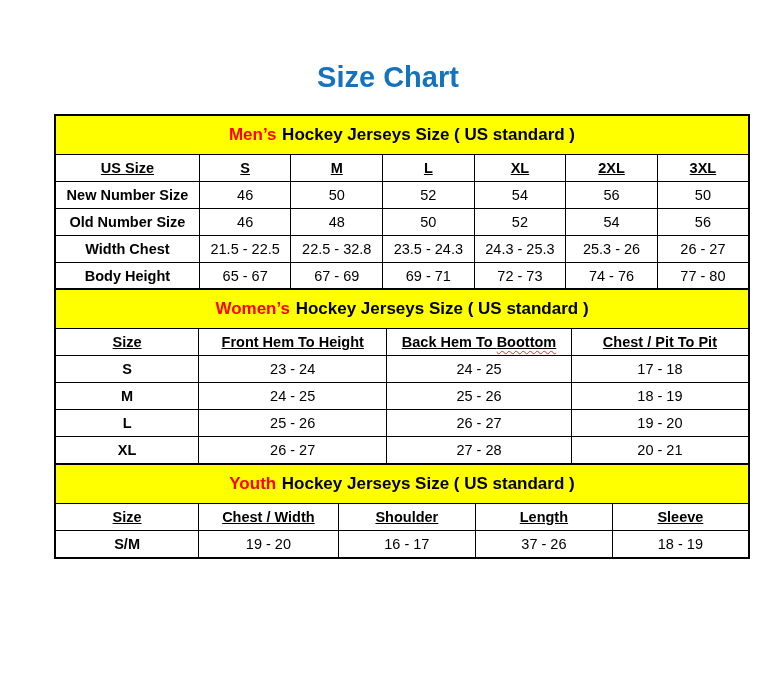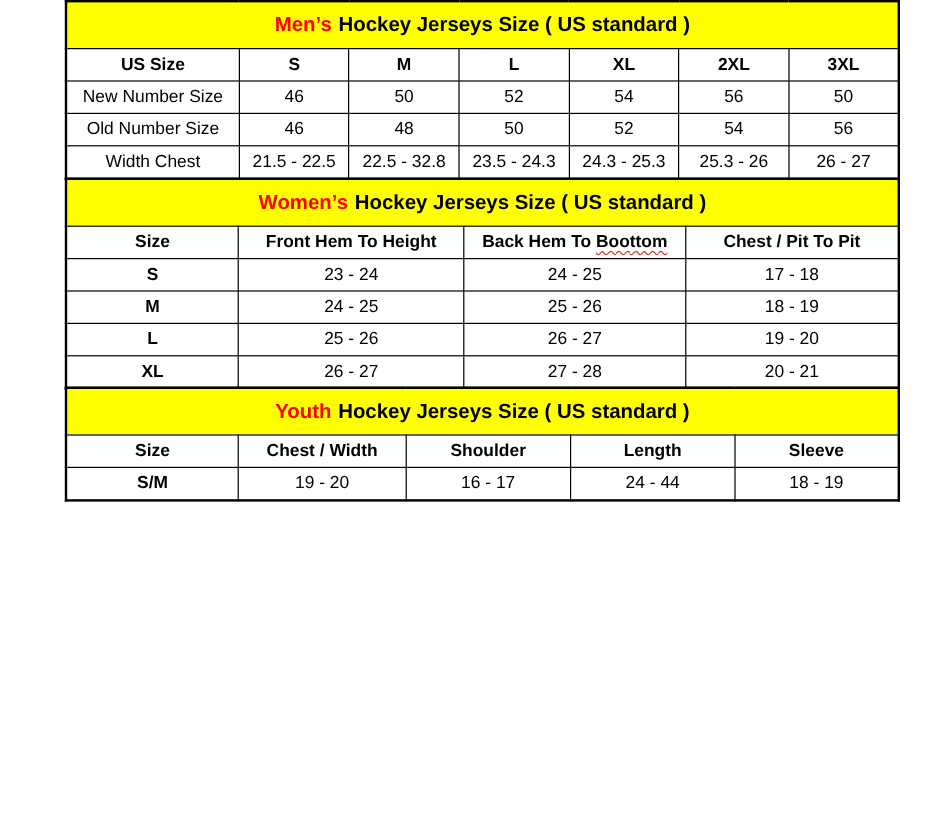--- a/index.html
+++ b/index.html
@@ -35,35 +35,36 @@
     overflow: hidden;
     white-space: nowrap;
   }
   .band-cell {
     background: #FFFF00;
     height: 34px;
     font-size: 17px;
     font-weight: bold;
   }
   .band-highlight { color: #FF0000; padding-right: 0.33em; }
-  tbody th { font-size: 14.5px; font-weight: bold; height: 22px; }
+  tbody th { font-size: 14.5px; font-weight: bold; height: 22px; text-decoration: underline; }
   tbody td { font-size: 14.5px; height: 22px; }
-  table.mens  td.rowlabel { font-weight: normal; }
+  table.mens  td.rowlabel { font-weight: bold; }
   table.womens td.rowlabel, table.youth td.rowlabel { font-weight: bold; }
   .wavy {
     text-decoration: underline wavy #D93025;
     text-decoration-thickness: 1px;
     text-underline-offset: 3px;
     text-decoration-skip-ink: none;
   }
 </style>
 </head>
 <body>
 
 <div class="page">
+  <h1 class="page-title">Size Chart</h1>
 
   <div class="chart-wrap">
 
     <table class="mens">
       <colgroup>
         <col style="width:20.8%">
           <col style="width:13.2%">
           <col style="width:13.2%">
           <col style="width:13.2%">
           <col style="width:13.2%">
@@ -106,20 +107,29 @@
             <td>56</td>
           </tr>
           <tr>
             <td class="rowlabel">Width Chest</td>
             <td>21.5 - 22.5</td>
             <td>22.5 - 32.8</td>
             <td>23.5 - 24.3</td>
             <td>24.3 - 25.3</td>
             <td>25.3 - 26</td>
             <td>26 - 27</td>
+          </tr>
+          <tr>
+            <td class="rowlabel">Body Height</td>
+            <td>65 - 67</td>
+            <td>67 - 69</td>
+            <td>69 - 71</td>
+            <td>72 - 73</td>
+            <td>74 - 76</td>
+            <td>77 - 80</td>
           </tr>
         </tbody>
     </table>
 
     <table class="womens">
       <colgroup>
         <col style="width:20.7%">
           <col style="width:27.1%">
           <col style="width:26.6%">
           <col style="width:25.6%">
@@ -185,20 +195,20 @@
             <th>Size</th>
             <th>Chest / Width</th>
             <th>Shoulder</th>
             <th>Length</th>
             <th>Sleeve</th>
           </tr>
           <tr>
             <td class="rowlabel">S/M</td>
             <td>19 - 20</td>
             <td>16 - 17</td>
-            <td>24 - 44</td>
+            <td>37 - 26</td>
             <td>18 - 19</td>
           </tr>
         </tbody>
     </table>
 
   </div>
 </div>
 
 </body></html>

